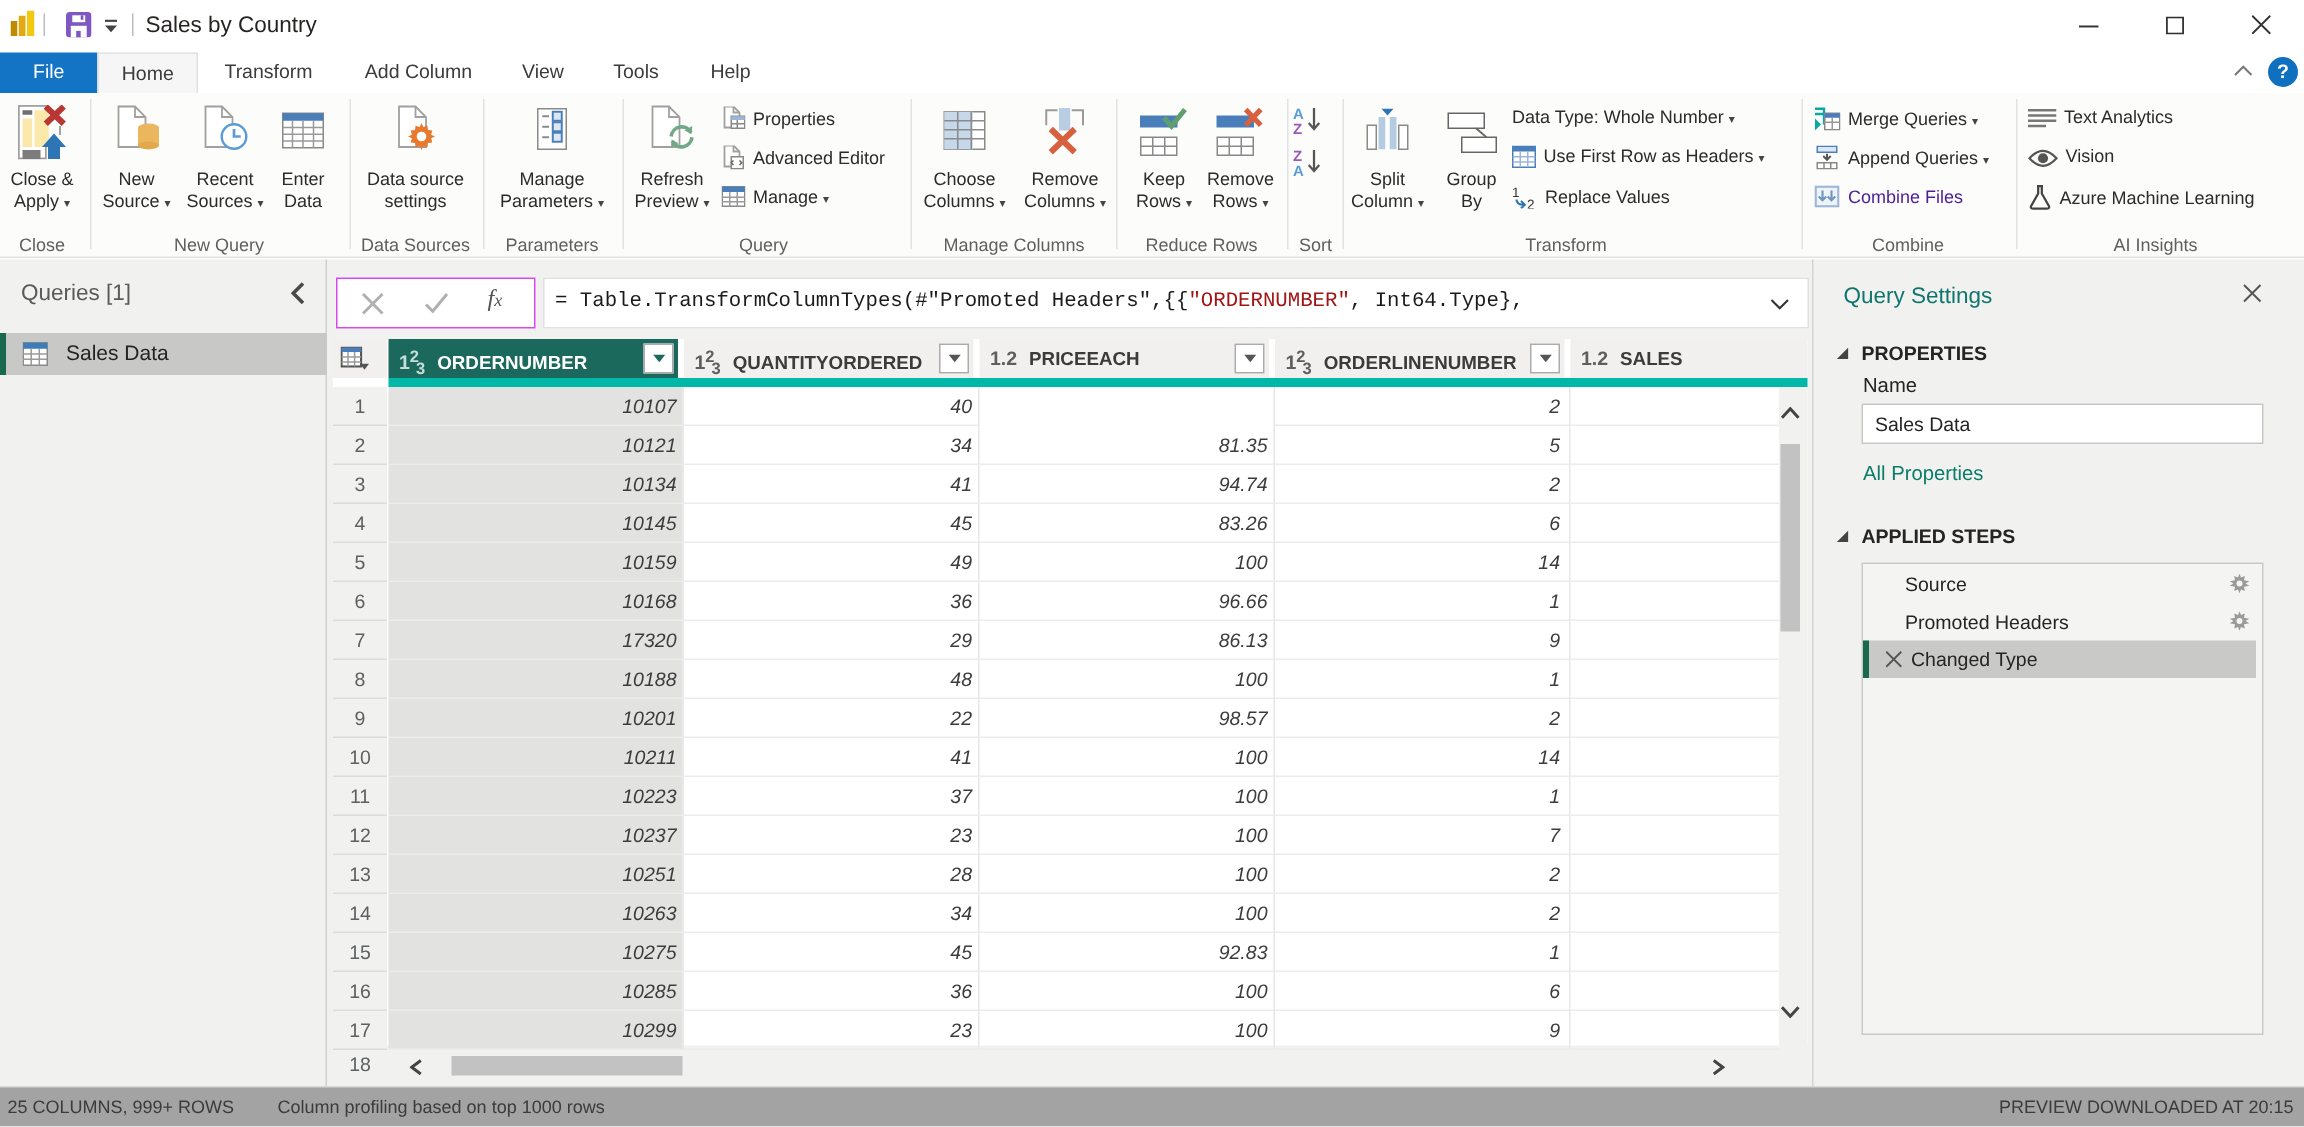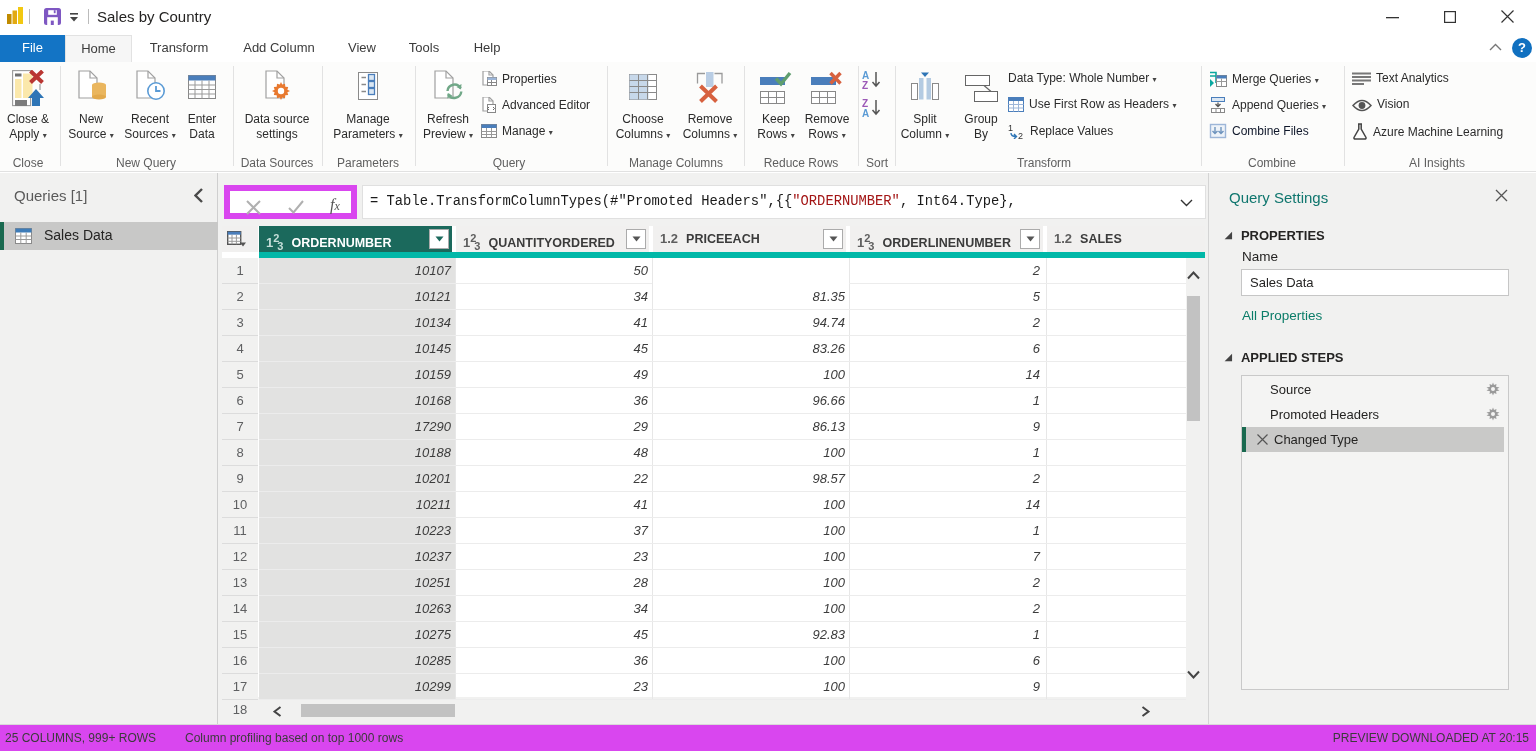--- a/index.html
+++ b/index.html
@@ -21,33 +21,33 @@
 
 #ribbon { position:absolute; left:0; top:62px; width:1536px; height:110px; background:#fcfcfb; border-bottom:1px solid #e1e1e1; }
 .rsep { position:absolute; top:4px; width:1px; height:100px; background:#e2e2e2; }
 .glabel { position:absolute; top:93px; height:16px; line-height:16px; font-size:12px; color:#5f5f5f; text-align:center; }
 .bigbtn { position:absolute; top:8px; text-align:center; font-size:12px; color:#2b2b2b; }
 .bigbtn .ic { display:block; margin:0 auto 4px auto; }
 .bigbtn .lbl { line-height:15px; }
 .smrow { position:absolute; height:18px; font-size:12px; color:#2b2b2b; white-space:nowrap; }
 .smrow svg, .smrow .sic { vertical-align:-4px; margin-right:5px; }
 .dd { color:#444; font-size:8px; }
-.gray { color:#0f172a; }
+.gray { color:#4c1d95; }
 
 
 #content { position:absolute; left:0; top:173px; width:1536px; height:551px; background:#f1f1f0; }
 
 
 #qpanel { position:absolute; left:0; top:0; width:218px; height:551px; background:#f1f1f0; border-right:1px solid #cfcfcf; }
 #qhead { position:absolute; left:14px; top:14px; font-size:15px; color:#5a5a5a; }
 #qsel { position:absolute; left:0; top:49px; width:218px; height:28px; background:#c8c8c7; border-left:4px solid #19694f; }
 #qsel .txt { position:absolute; left:40px; top:5px; font-size:14px; color:#252423; }
 
 
-#fbar1 { position:absolute; left:224px; top:12px; width:133px; height:34px; background:#fff; border:6px solid #d946ef; }
+#fbar1 { position:absolute; left:224px; top:12px; width:133px; height:34px; background:#fff; border:1px solid #d946ef; }
 #fbar2 { position:absolute; left:362px; top:12px; width:844px; height:34px; background:#fff; border:1px solid #e0e0e0;
   font-family:"Liberation Mono", monospace; font-size:13.8px; color:#1b1b1b; line-height:32px; white-space:nowrap; overflow:hidden; }
 #fbar2 .s { color:#a31515; }
 
 
 #grid { position:absolute; left:222px; top:53px; width:983px; height:471px; background:#fff; }
 .hcell { position:absolute; top:0; height:26px; background:#f1f0ef; font-size:12.5px; font-weight:bold; color:#3b3b3b; line-height:25px; }
 .hcell .typ { font-weight:bold; color:#5e5e5e; margin:0 8px 0 7px; font-size:13px; }
 .hdd { position:absolute; top:3px; right:3px; width:20px; height:20px; background:#fff; border:1px solid #ababab; text-align:center; line-height:18px; font-size:8px; color:#444; }
 #tealbar { position:absolute; left:37px; top:26px; width:946px; height:6px; background:#01b8a8; }
@@ -70,21 +70,21 @@
 .tri { display:inline-block; margin-right:9px; font-size:9px; color:#444; vertical-align:2px; }
 #namelbl { position:absolute; left:33px; top:76px; font-size:13.5px; color:#252423; }
 #nameinput { position:absolute; left:32px; top:96px; width:268px; height:27px; background:#fff; border:1px solid #c6c6c6; font-size:13px; color:#252423; line-height:25px; padding-left:8px; }
 #allprops { position:absolute; left:33px; top:135px; font-size:13.5px; color:#0a7c68; }
 #steps { position:absolute; left:32px; top:202px; width:268px; height:315px; background:#f4f4f3; border:1px solid #c9c9c9; }
 .step { position:absolute; left:0; width:266px; height:25px; font-size:13px; color:#252423; line-height:25px; }
 .step .nm { margin-left:28px; }
 .gear { position:absolute; right:8px; top:5px; }
 
 
-#status { position:absolute; left:0; top:724px; width:1536px; height:27px; background:#d946ef; border-top:1px solid #d9d9d9; font-size:12px; color:#3b3b3b; }
+#status { position:absolute; left:0; top:724px; width:1536px; height:27px; background:#a3a3a3; border-top:1px solid #d9d9d9; font-size:12px; color:#3b3b3b; }
 </style>
 </head>
 <body>
 <div id="app">
 
 <div id="titlebar">
   <svg class="abs" style="left:7px;top:7px" width="16" height="17" viewBox="0 0 16 17">
     <rect x="0" y="7" width="4.5" height="10" fill="#c08b00"></rect>
     <rect x="5.5" y="3.5" width="4.5" height="13.5" fill="#e2a912"></rect>
     <rect x="11" y="0" width="5" height="17" fill="#f2c811"></rect>
@@ -417,21 +417,21 @@
             </svg>
           </div></div>
 <div class="hcell" style="left:825px;width:158px;"><span class="typ">1.2</span>SALES</div>
 <div id="tealbar"></div>
 <div class="vline" style="left:233px;"></div>
 <div class="vline" style="left:430px;"></div>
 <div class="vline" style="left:627px;"></div>
 <div class="vline" style="left:824px;"></div>
 <div class="rn" style="top:32px;height:26px;line-height:25px;">1</div>
 <div class="cell c1" style="left:37px;top:32px;width:196px;height:26px;line-height:25px;padding-right:4px;">10107</div>
-<div class="cell" style="left:233px;top:32px;width:197px;height:26px;line-height:25px;padding-right:4px;">50</div>
+<div class="cell" style="left:233px;top:32px;width:197px;height:26px;line-height:25px;padding-right:4px;">40</div>
 <div class="cell" style="left:627px;top:32px;width:197px;height:26px;line-height:25px;padding-right:6px;">2</div>
 <div class="cell" style="left:824px;top:32px;width:140px;height:26px;line-height:25px;"></div>
 <div class="rn" style="top:58px;height:26px;line-height:25px;">2</div>
 <div class="cell c1" style="left:37px;top:58px;width:196px;height:26px;line-height:25px;padding-right:4px;">10121</div>
 <div class="cell" style="left:233px;top:58px;width:197px;height:26px;line-height:25px;padding-right:4px;">34</div>
 <div class="cell" style="left:430px;top:58px;width:197px;height:26px;line-height:25px;padding-right:4px;">81.35</div>
 <div class="cell" style="left:627px;top:58px;width:197px;height:26px;line-height:25px;padding-right:6px;">5</div>
 <div class="cell" style="left:824px;top:58px;width:140px;height:26px;line-height:25px;"></div>
 <div class="rn" style="top:84px;height:26px;line-height:25px;">3</div>
 <div class="cell c1" style="left:37px;top:84px;width:196px;height:26px;line-height:25px;padding-right:4px;">10134</div>
@@ -451,21 +451,21 @@
 <div class="cell" style="left:430px;top:136px;width:197px;height:26px;line-height:25px;padding-right:4px;">100</div>
 <div class="cell" style="left:627px;top:136px;width:197px;height:26px;line-height:25px;padding-right:6px;">14</div>
 <div class="cell" style="left:824px;top:136px;width:140px;height:26px;line-height:25px;"></div>
 <div class="rn" style="top:162px;height:26px;line-height:25px;">6</div>
 <div class="cell c1" style="left:37px;top:162px;width:196px;height:26px;line-height:25px;padding-right:4px;">10168</div>
 <div class="cell" style="left:233px;top:162px;width:197px;height:26px;line-height:25px;padding-right:4px;">36</div>
 <div class="cell" style="left:430px;top:162px;width:197px;height:26px;line-height:25px;padding-right:4px;">96.66</div>
 <div class="cell" style="left:627px;top:162px;width:197px;height:26px;line-height:25px;padding-right:6px;">1</div>
 <div class="cell" style="left:824px;top:162px;width:140px;height:26px;line-height:25px;"></div>
 <div class="rn" style="top:188px;height:26px;line-height:25px;">7</div>
-<div class="cell c1" style="left:37px;top:188px;width:196px;height:26px;line-height:25px;padding-right:4px;">17290</div>
+<div class="cell c1" style="left:37px;top:188px;width:196px;height:26px;line-height:25px;padding-right:4px;">17320</div>
 <div class="cell" style="left:233px;top:188px;width:197px;height:26px;line-height:25px;padding-right:4px;">29</div>
 <div class="cell" style="left:430px;top:188px;width:197px;height:26px;line-height:25px;padding-right:4px;">86.13</div>
 <div class="cell" style="left:627px;top:188px;width:197px;height:26px;line-height:25px;padding-right:6px;">9</div>
 <div class="cell" style="left:824px;top:188px;width:140px;height:26px;line-height:25px;"></div>
 <div class="rn" style="top:214px;height:26px;line-height:25px;">8</div>
 <div class="cell c1" style="left:37px;top:214px;width:196px;height:26px;line-height:25px;padding-right:4px;">10188</div>
 <div class="cell" style="left:233px;top:214px;width:197px;height:26px;line-height:25px;padding-right:4px;">48</div>
 <div class="cell" style="left:430px;top:214px;width:197px;height:26px;line-height:25px;padding-right:4px;">100</div>
 <div class="cell" style="left:627px;top:214px;width:197px;height:26px;line-height:25px;padding-right:6px;">1</div>
 <div class="cell" style="left:824px;top:214px;width:140px;height:26px;line-height:25px;"></div>

